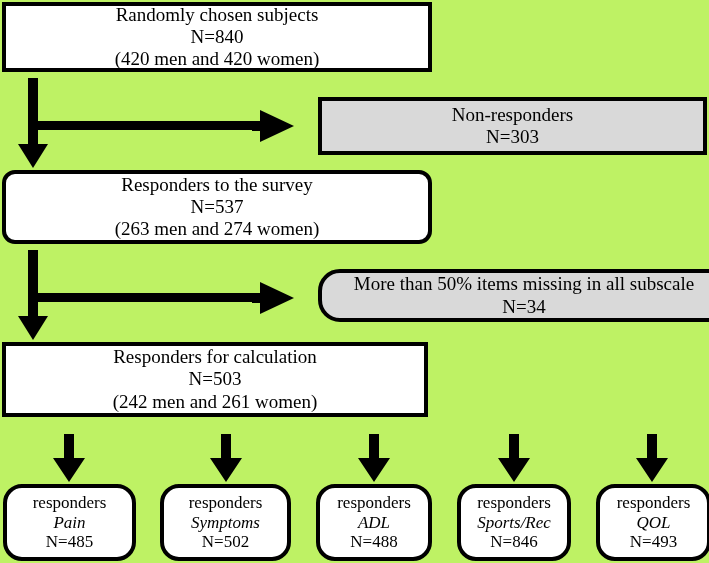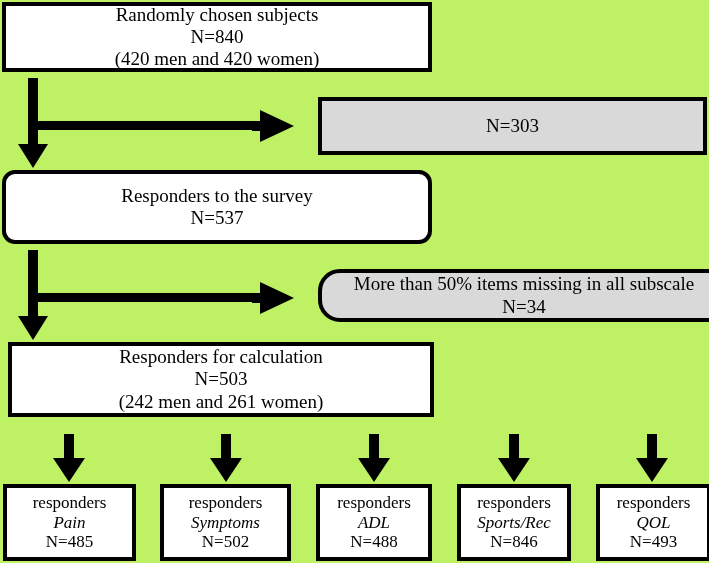--- a/index.html
+++ b/index.html
@@ -38,20 +38,21 @@
     white-space: nowrap;
   }
   .node .line.italic {
     font-style: italic;
   }
   .big {
     font-size: 19px;
   }
   .small {
     font-size: 17px;
+    border-radius: 19px;
   }
   
   .vline {
     position: absolute;
     background: #000000;
   }
   .hline {
     position: absolute;
     background: #000000;
   }
@@ -74,43 +75,45 @@
   <div class="vline" style="left:28px; top:78px; width:10px; height:66px;"></div>
   <svg class="arrow-svg" style="left:18px; top:140px;" width="30" height="28" viewBox="0 0 30 28">
     <polygon points="15,28 0,4 10,4 10,0 20,0 20,4 30,4" fill="#000000"></polygon>
   </svg>
   <div class="hline" style="left:33px; top:121px; width:228px; height:9px;"></div>
   <svg class="arrow-svg" style="left:252px; top:110px;" width="42" height="32" viewBox="0 0 42 32">
     <polygon points="42,16 8,0 8,11 0,11 0,21 8,21 8,32" fill="#000000"></polygon>
   </svg>
 
   <div class="node gray big" style="left:318px; top:97px; width:389px; height:58px;">
+    <span class="line">Non-responders</span>
     <span class="line">N=303</span>
   </div>
 
   <div class="node big" style="left:2px; top:170px; width:430px; height:74px;border-radius:13px;">
     <span class="line">Responders to the survey</span>
     <span class="line">N=537</span>
+    <span class="line">(263 men and 274 women)</span>
   </div>
 
   <div class="vline" style="left:28px; top:250px; width:10px; height:66px;"></div>
   <svg class="arrow-svg" style="left:18px; top:312px;" width="30" height="28" viewBox="0 0 30 28">
     <polygon points="15,28 0,4 10,4 10,0 20,0 20,4 30,4" fill="#000000"></polygon>
   </svg>
   <div class="hline" style="left:33px; top:293px; width:228px; height:9px;"></div>
   <svg class="arrow-svg" style="left:252px; top:282px;" width="42" height="32" viewBox="0 0 42 32">
     <polygon points="42,16 8,0 8,11 0,11 0,21 8,21 8,32" fill="#000000"></polygon>
   </svg>
 
   <div class="node gray big" style="left:318px; top:269px; width:412px; height:53px;border-radius:22px;">
     <span class="line">More than 50% items missing in all subscale</span>
     <span class="line">N=34</span>
   </div>
 
-  <div class="node big" style="left:8px; top:342px; width:426px; height:75px;">
+  <div class="node big" style="left:2px; top:342px; width:426px; height:75px;">
     <span class="line">Responders for calculation</span>
     <span class="line">N=503</span>
     <span class="line">(242 men and 261 women)</span>
   </div>
 
   <svg class="arrow-svg" style="left:53px; top:434px;" width="32" height="48" viewBox="0 0 32 48">
     <polygon points="16,48 0,24 11,24 11,0 21,0 21,24 32,24" fill="#000000"></polygon>
   </svg>
   <svg class="arrow-svg" style="left:210px; top:434px;" width="32" height="48" viewBox="0 0 32 48">
     <polygon points="16,48 0,24 11,24 11,0 21,0 21,24 32,24" fill="#000000"></polygon>

